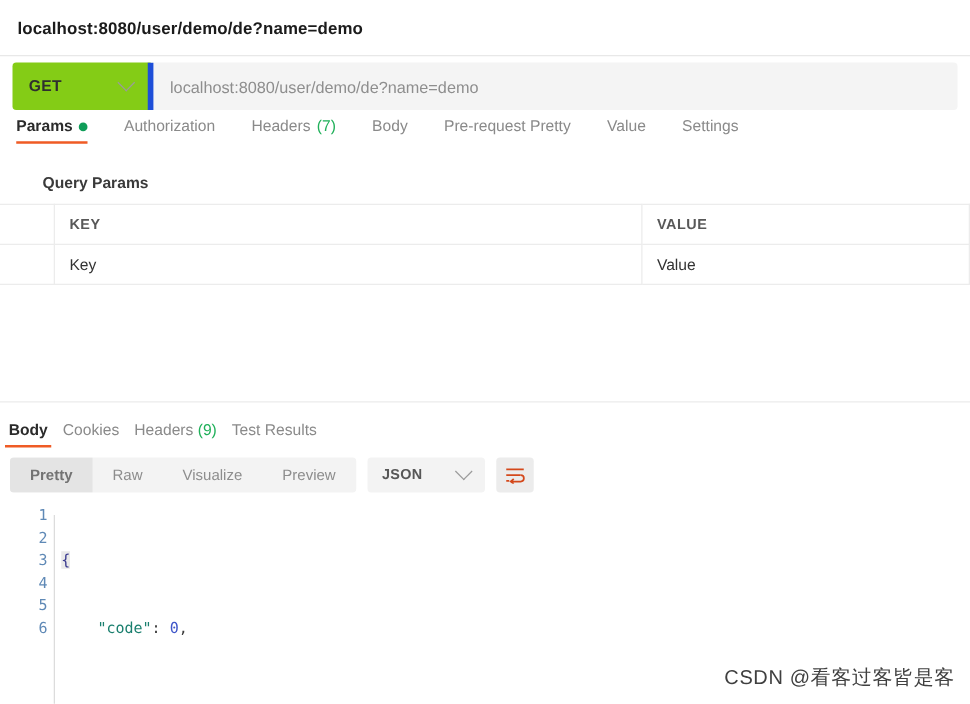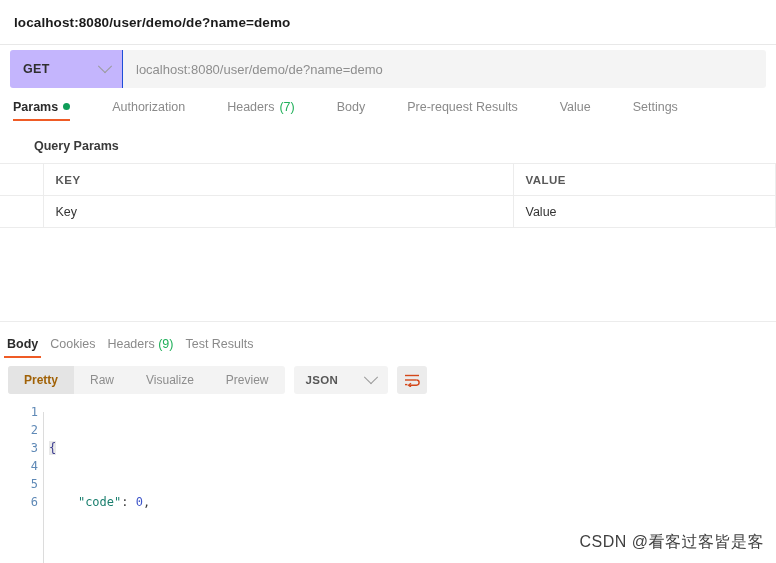--- a/index.html
+++ b/index.html
@@ -39,28 +39,28 @@
   
   .url-row {
     display: flex;
     align-items: stretch;
     height: 49px;
     padding: 5px 10px 6px 10px;
     box-sizing: border-box;
   }
   .method-box {
     width: 113px;
-    background: #c4b5fd;
+    background: #84cc16;
     border-radius: 3px 0 0 3px;
     display: flex;
     align-items: center;
     justify-content: space-between;
     padding: 0 12px 0 13px;
     box-sizing: border-box;
-    border-right: 1px solid #1d4ed8;
+    border-right: 5px solid #1d4ed8;
     cursor: pointer;
   }
   .method-label {
     font-size: 12.5px;
     font-weight: 700;
     color: #2f2f2f;
     letter-spacing: 0.3px;
   }
   .chev {
     width: 9px;
@@ -79,25 +79,25 @@
     box-sizing: border-box;
   }
   .url-text {
     font-size: 13px;
     color: #8e8e8e;
   }
 
   
   .req-tabs {
     display: flex;
-    align-items: center;
+    align-items: flex-start;
     height: 32px;
     padding: 0 0 0 13px;
     box-sizing: border-box;
-    gap: 17px;
+    gap: 4px;
   }
   .tab {
     font-size: 12.5px;
     color: #8a8a8a;
     padding: 0 13px 7px 0;
     margin-right: 12px;
     position: relative;
     cursor: pointer;
     white-space: nowrap;
     display: flex;
@@ -255,21 +255,21 @@
   .seg-item {
     font-size: 12px;
     color: #8d8d8d;
     padding: 0 16px;
     display: flex;
     align-items: center;
     cursor: pointer;
   }
   .seg-item.active {
     background: #e4e4e4;
-    color: #a16207;
+    color: #737373;
     font-weight: 600;
   }
   .format-box {
     background: #f3f3f3;
     border-radius: 3px;
     height: 28px;
     display: flex;
     align-items: center;
     gap: 28px;
     padding: 0 12px;
@@ -370,21 +370,21 @@
     <span>Authorization</span>
   </div>
   <div class="tab">
     <span>Headers</span>
     <span class="count-green">(7)</span>
   </div>
   <div class="tab">
     <span>Body</span>
   </div>
   <div class="tab">
-    <span>Pre-request Results</span>
+    <span>Pre-request Pretty</span>
   </div>
   <div class="tab">
     <span>Value</span>
   </div>
   <div class="tab">
     <span>Settings</span>
   </div>
 </div>
 
 <div class="query-label">Query Params</div>

